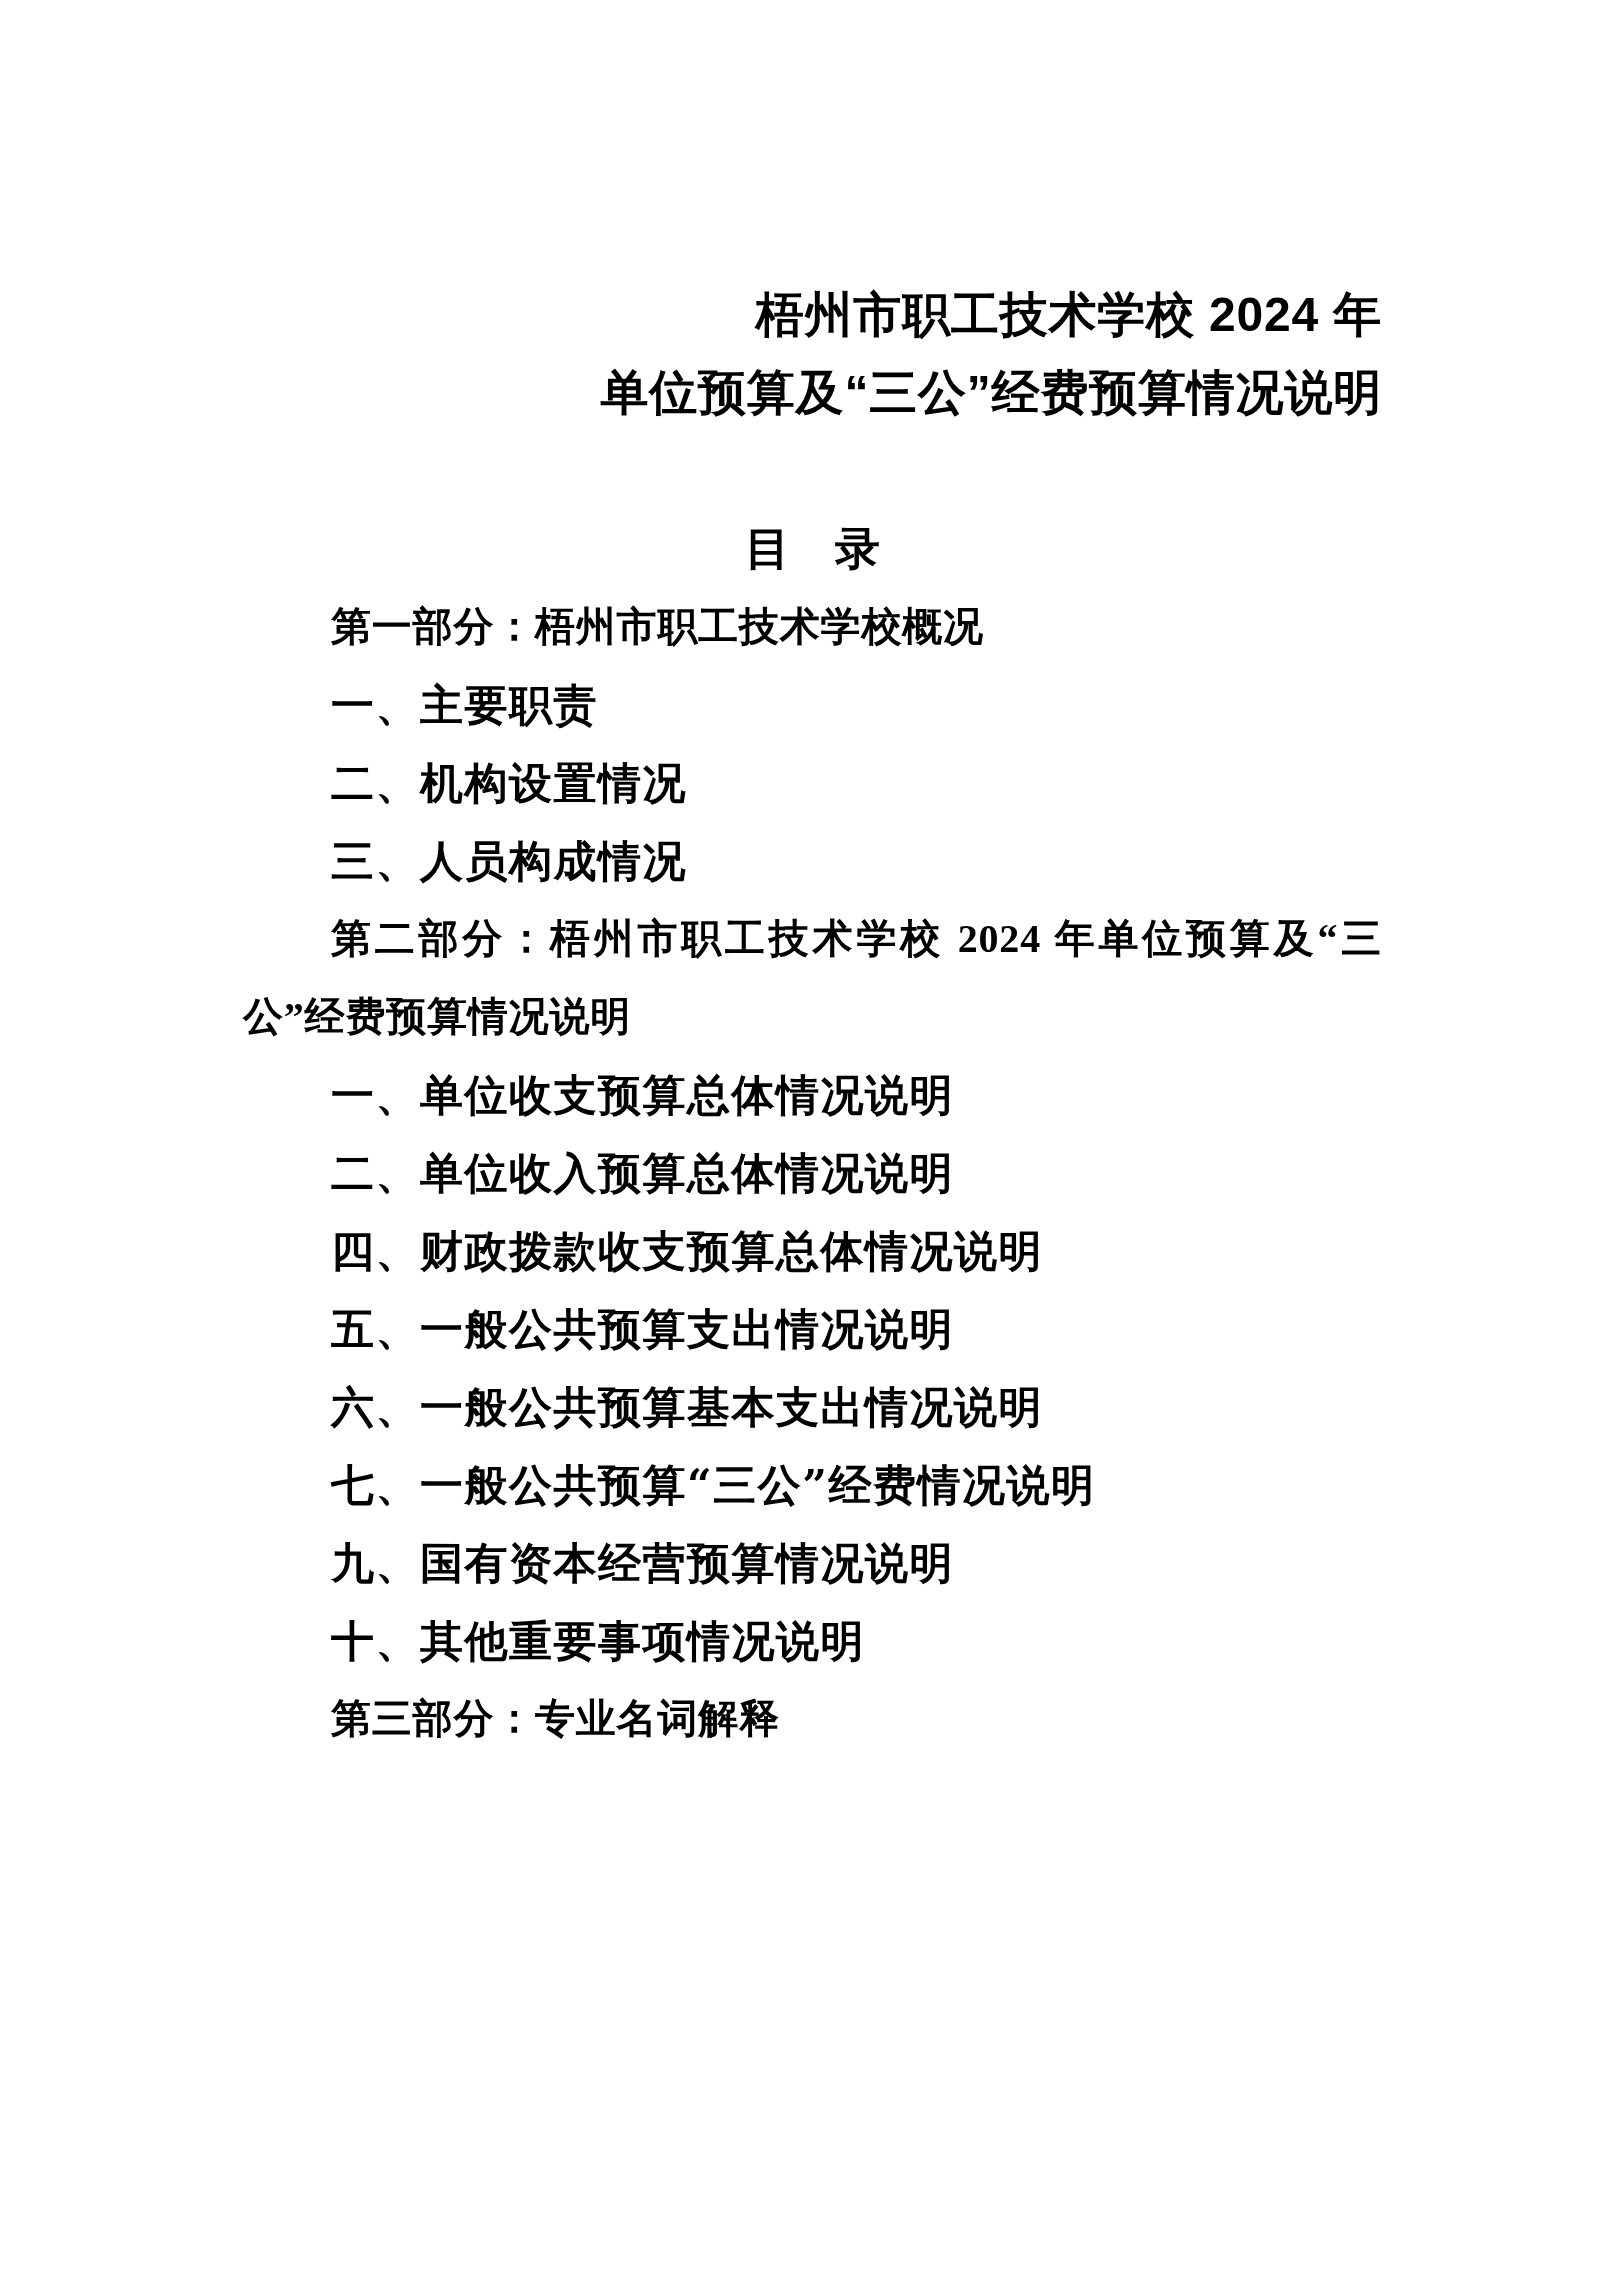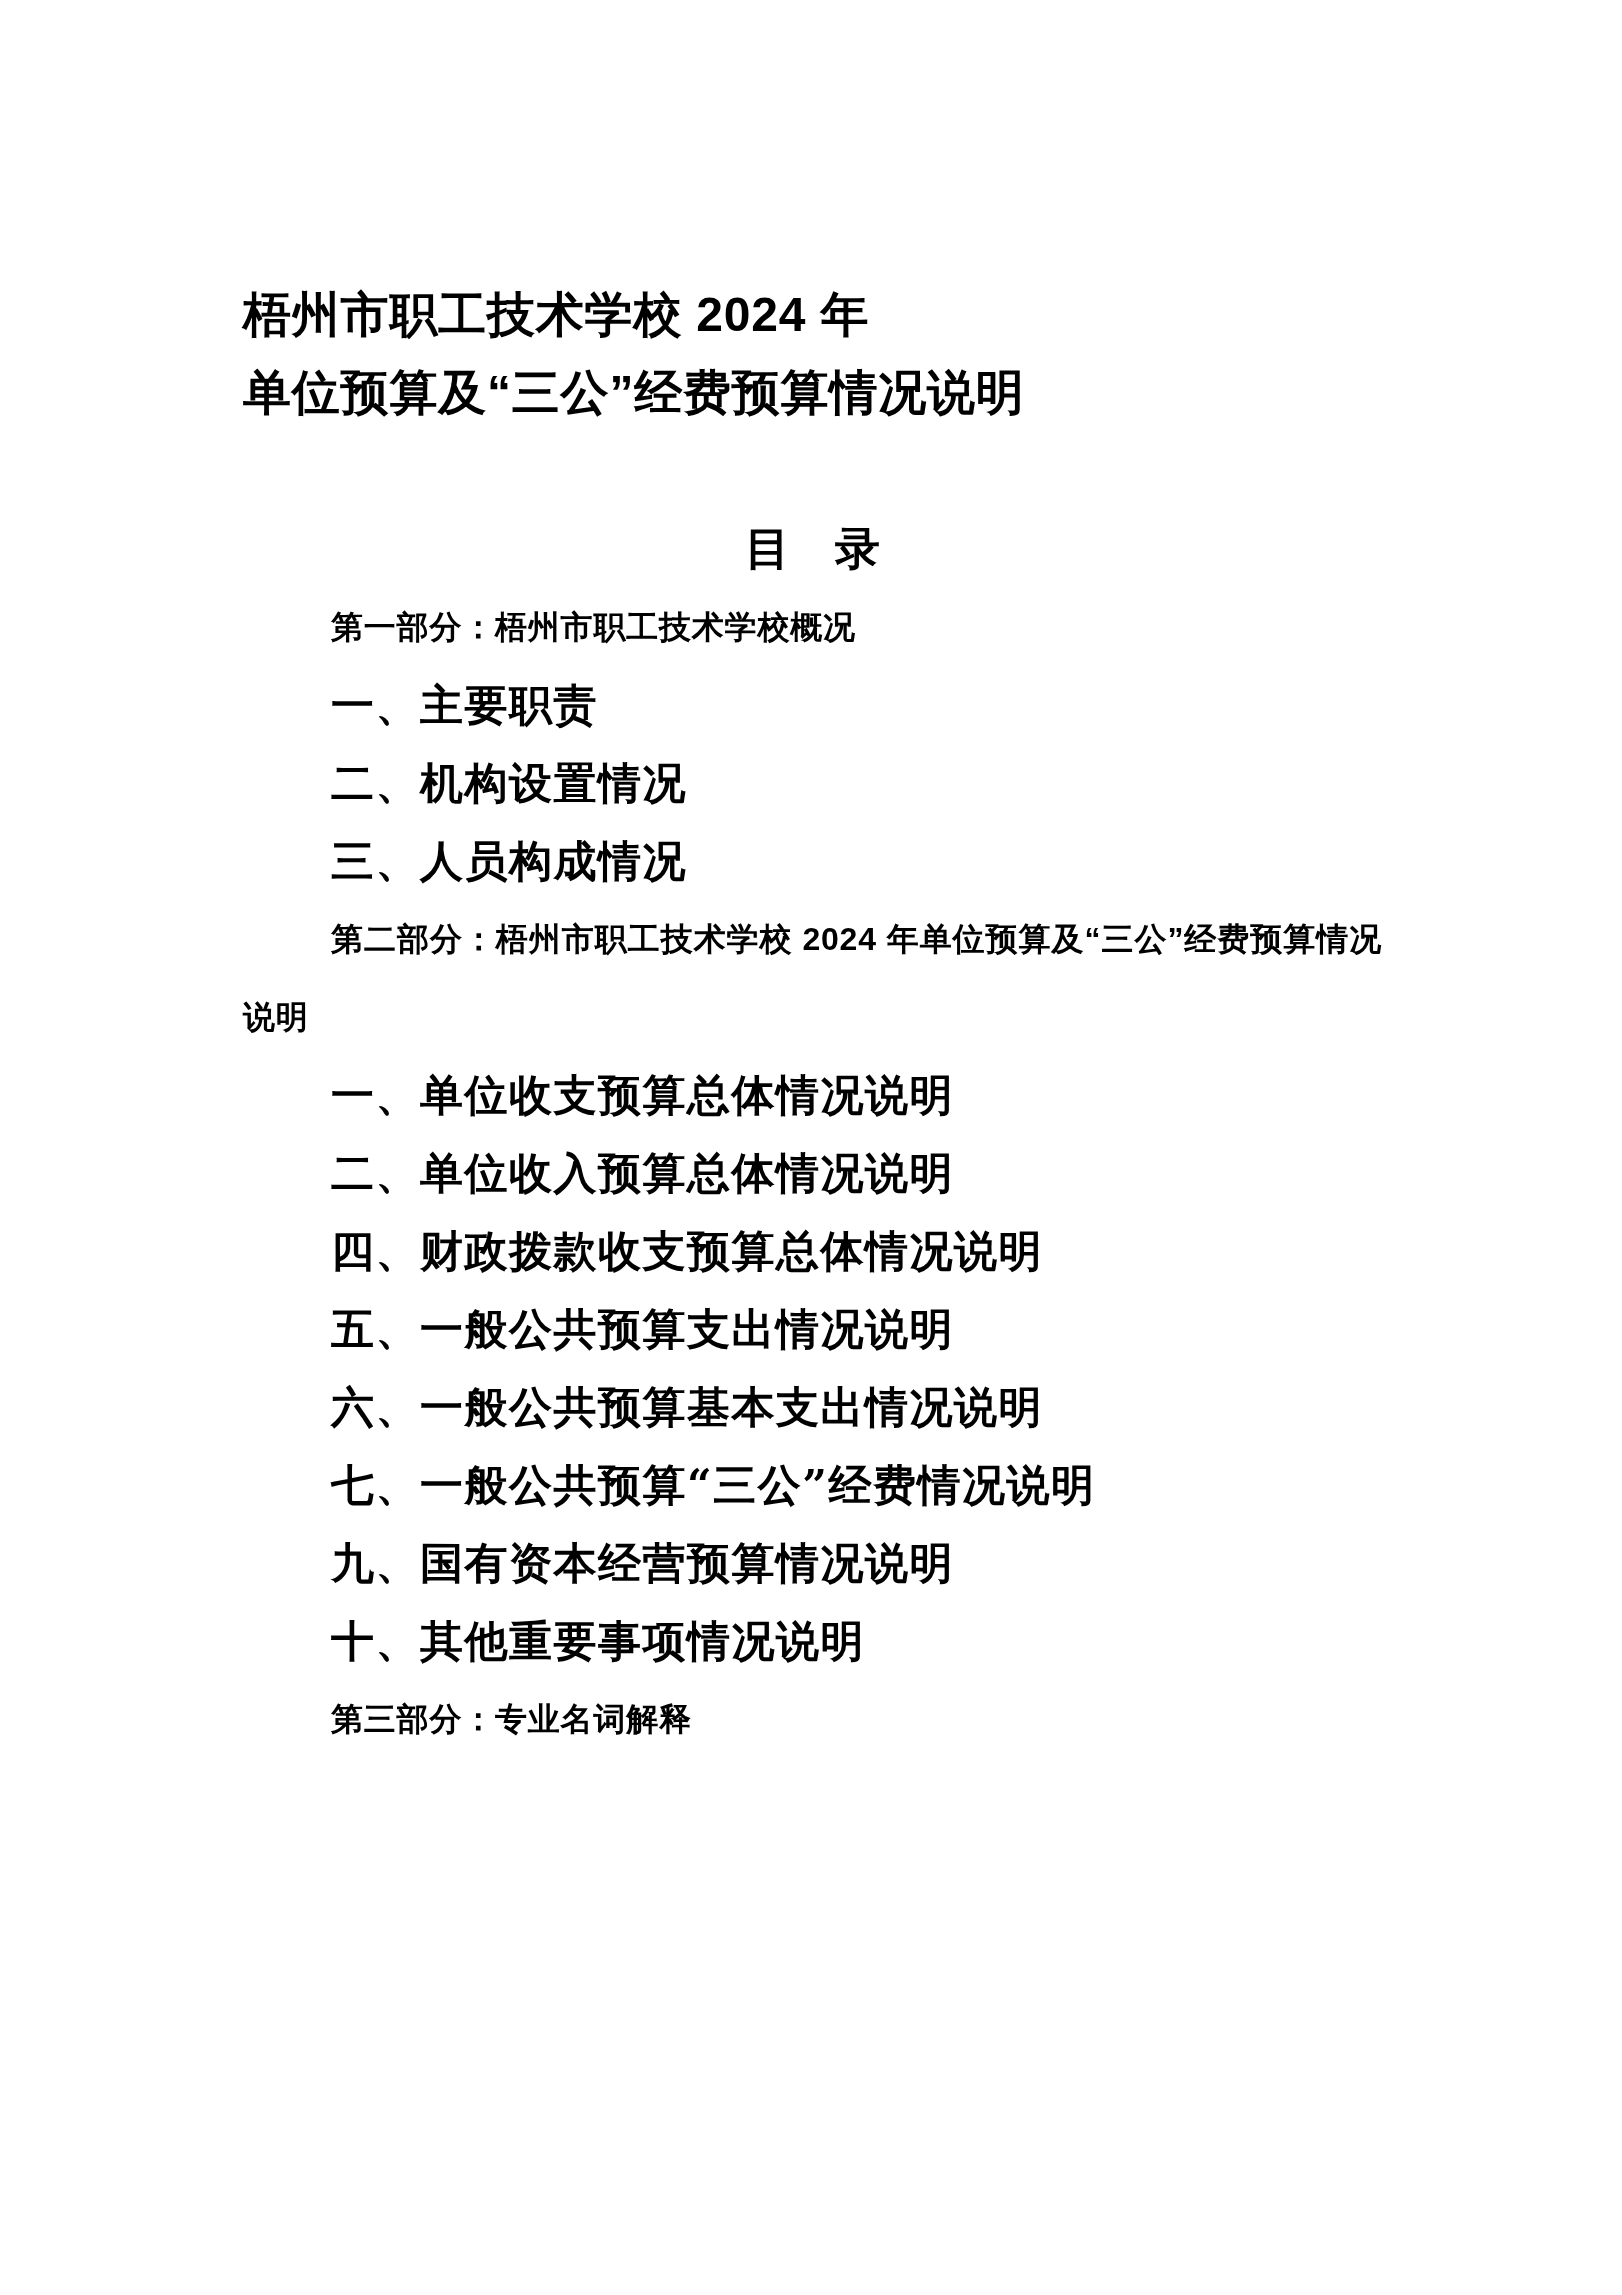--- a/index.html
+++ b/index.html
@@ -15,21 +15,21 @@
   }
   .page {
     position: absolute;
     top: 0; left: 0;
     width: 1622px;
     height: 2295px;
     background: #ffffff;
     padding: 276px 240px 0 243px;
   }
   .doc-title {
-    text-align: left;
+    text-align: right;
     font-family: "Liberation Sans", sans-serif;
     font-weight: bold;
     font-size: 48px;
     line-height: 78px;
     letter-spacing: 0.8px;
     white-space: nowrap;
   }
   .blank-line {
     height: 78px;
   }
@@ -40,23 +40,23 @@
     font-size: 45px;
     line-height: 78px;
   }
   .toc p {
     font-size: 43px;
     line-height: 78px;
     text-indent: 88px;
     text-align: justify;
   }
   .toc p.part {
-    font-family: Liberation Sans, sans-serif;
+    font-family: Liberation Serif, serif;
     font-weight: bold;
-    font-size: 32px;
+    font-size: 40px;
     letter-spacing: 0.8px;
   }
   .toc p.item {
     font-family: "DejaVu Serif", serif;
     font-weight: bold;
     letter-spacing: 1.5px;
   }
 </style>
 </head>
 <body>

